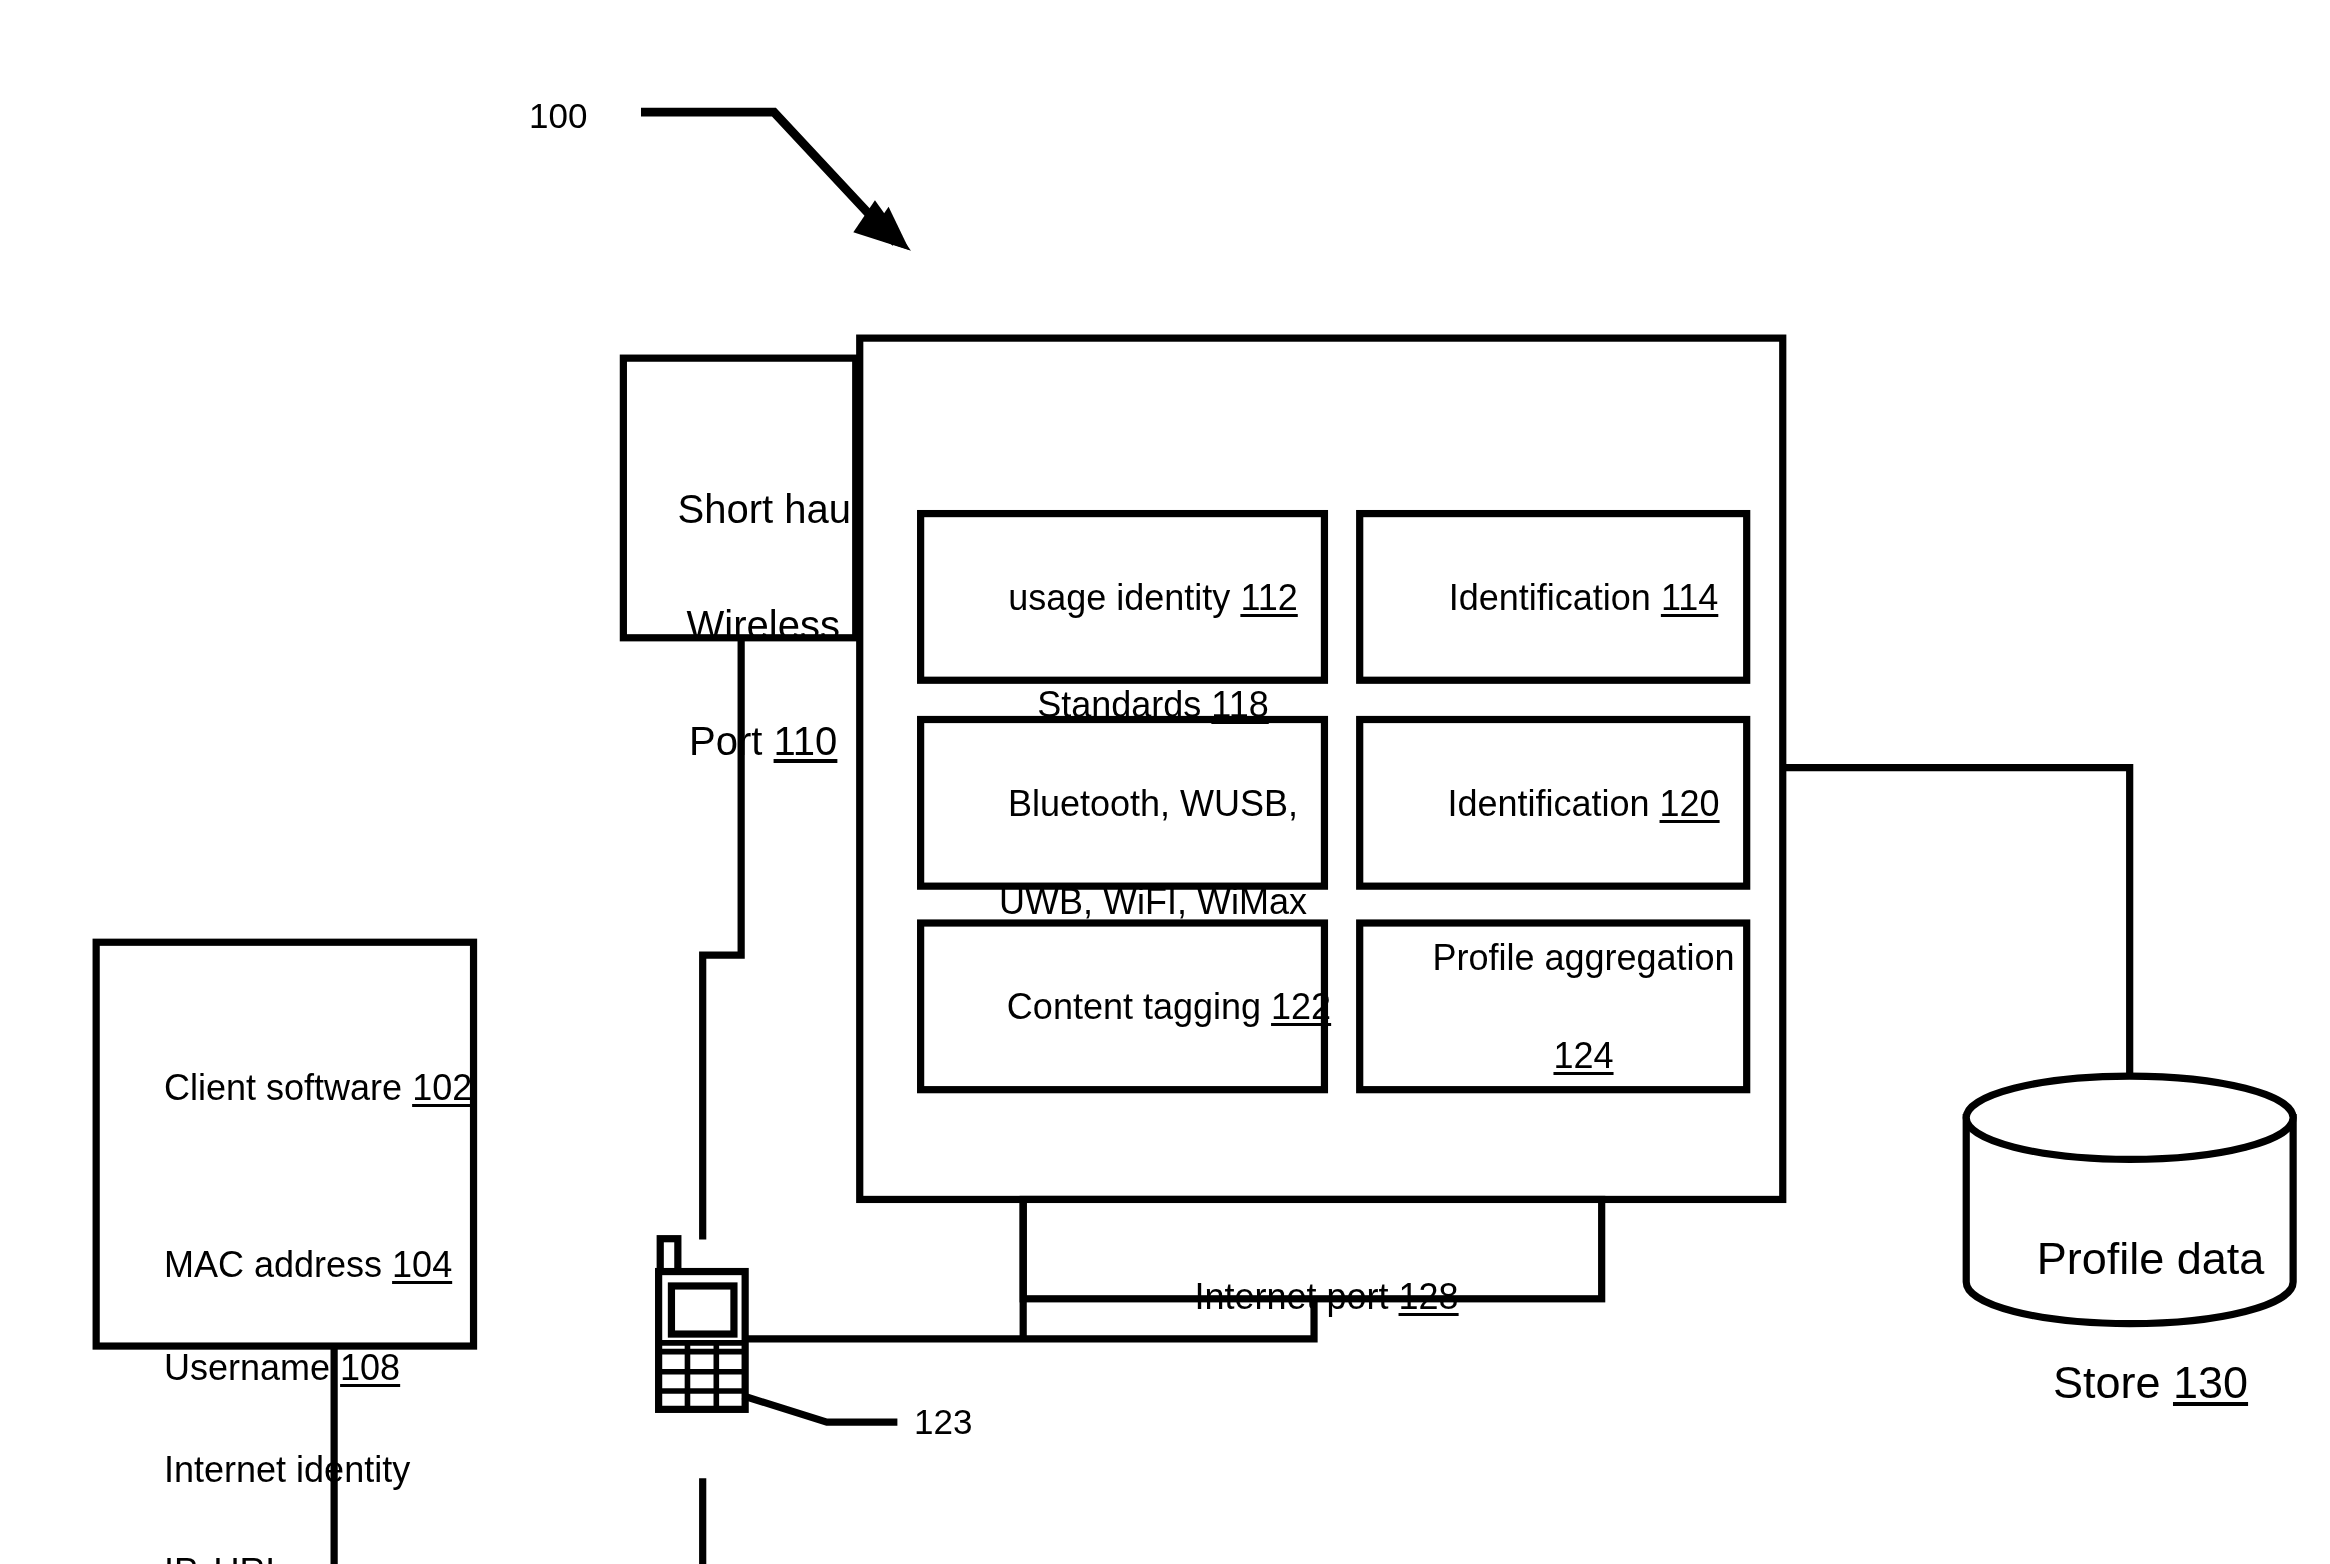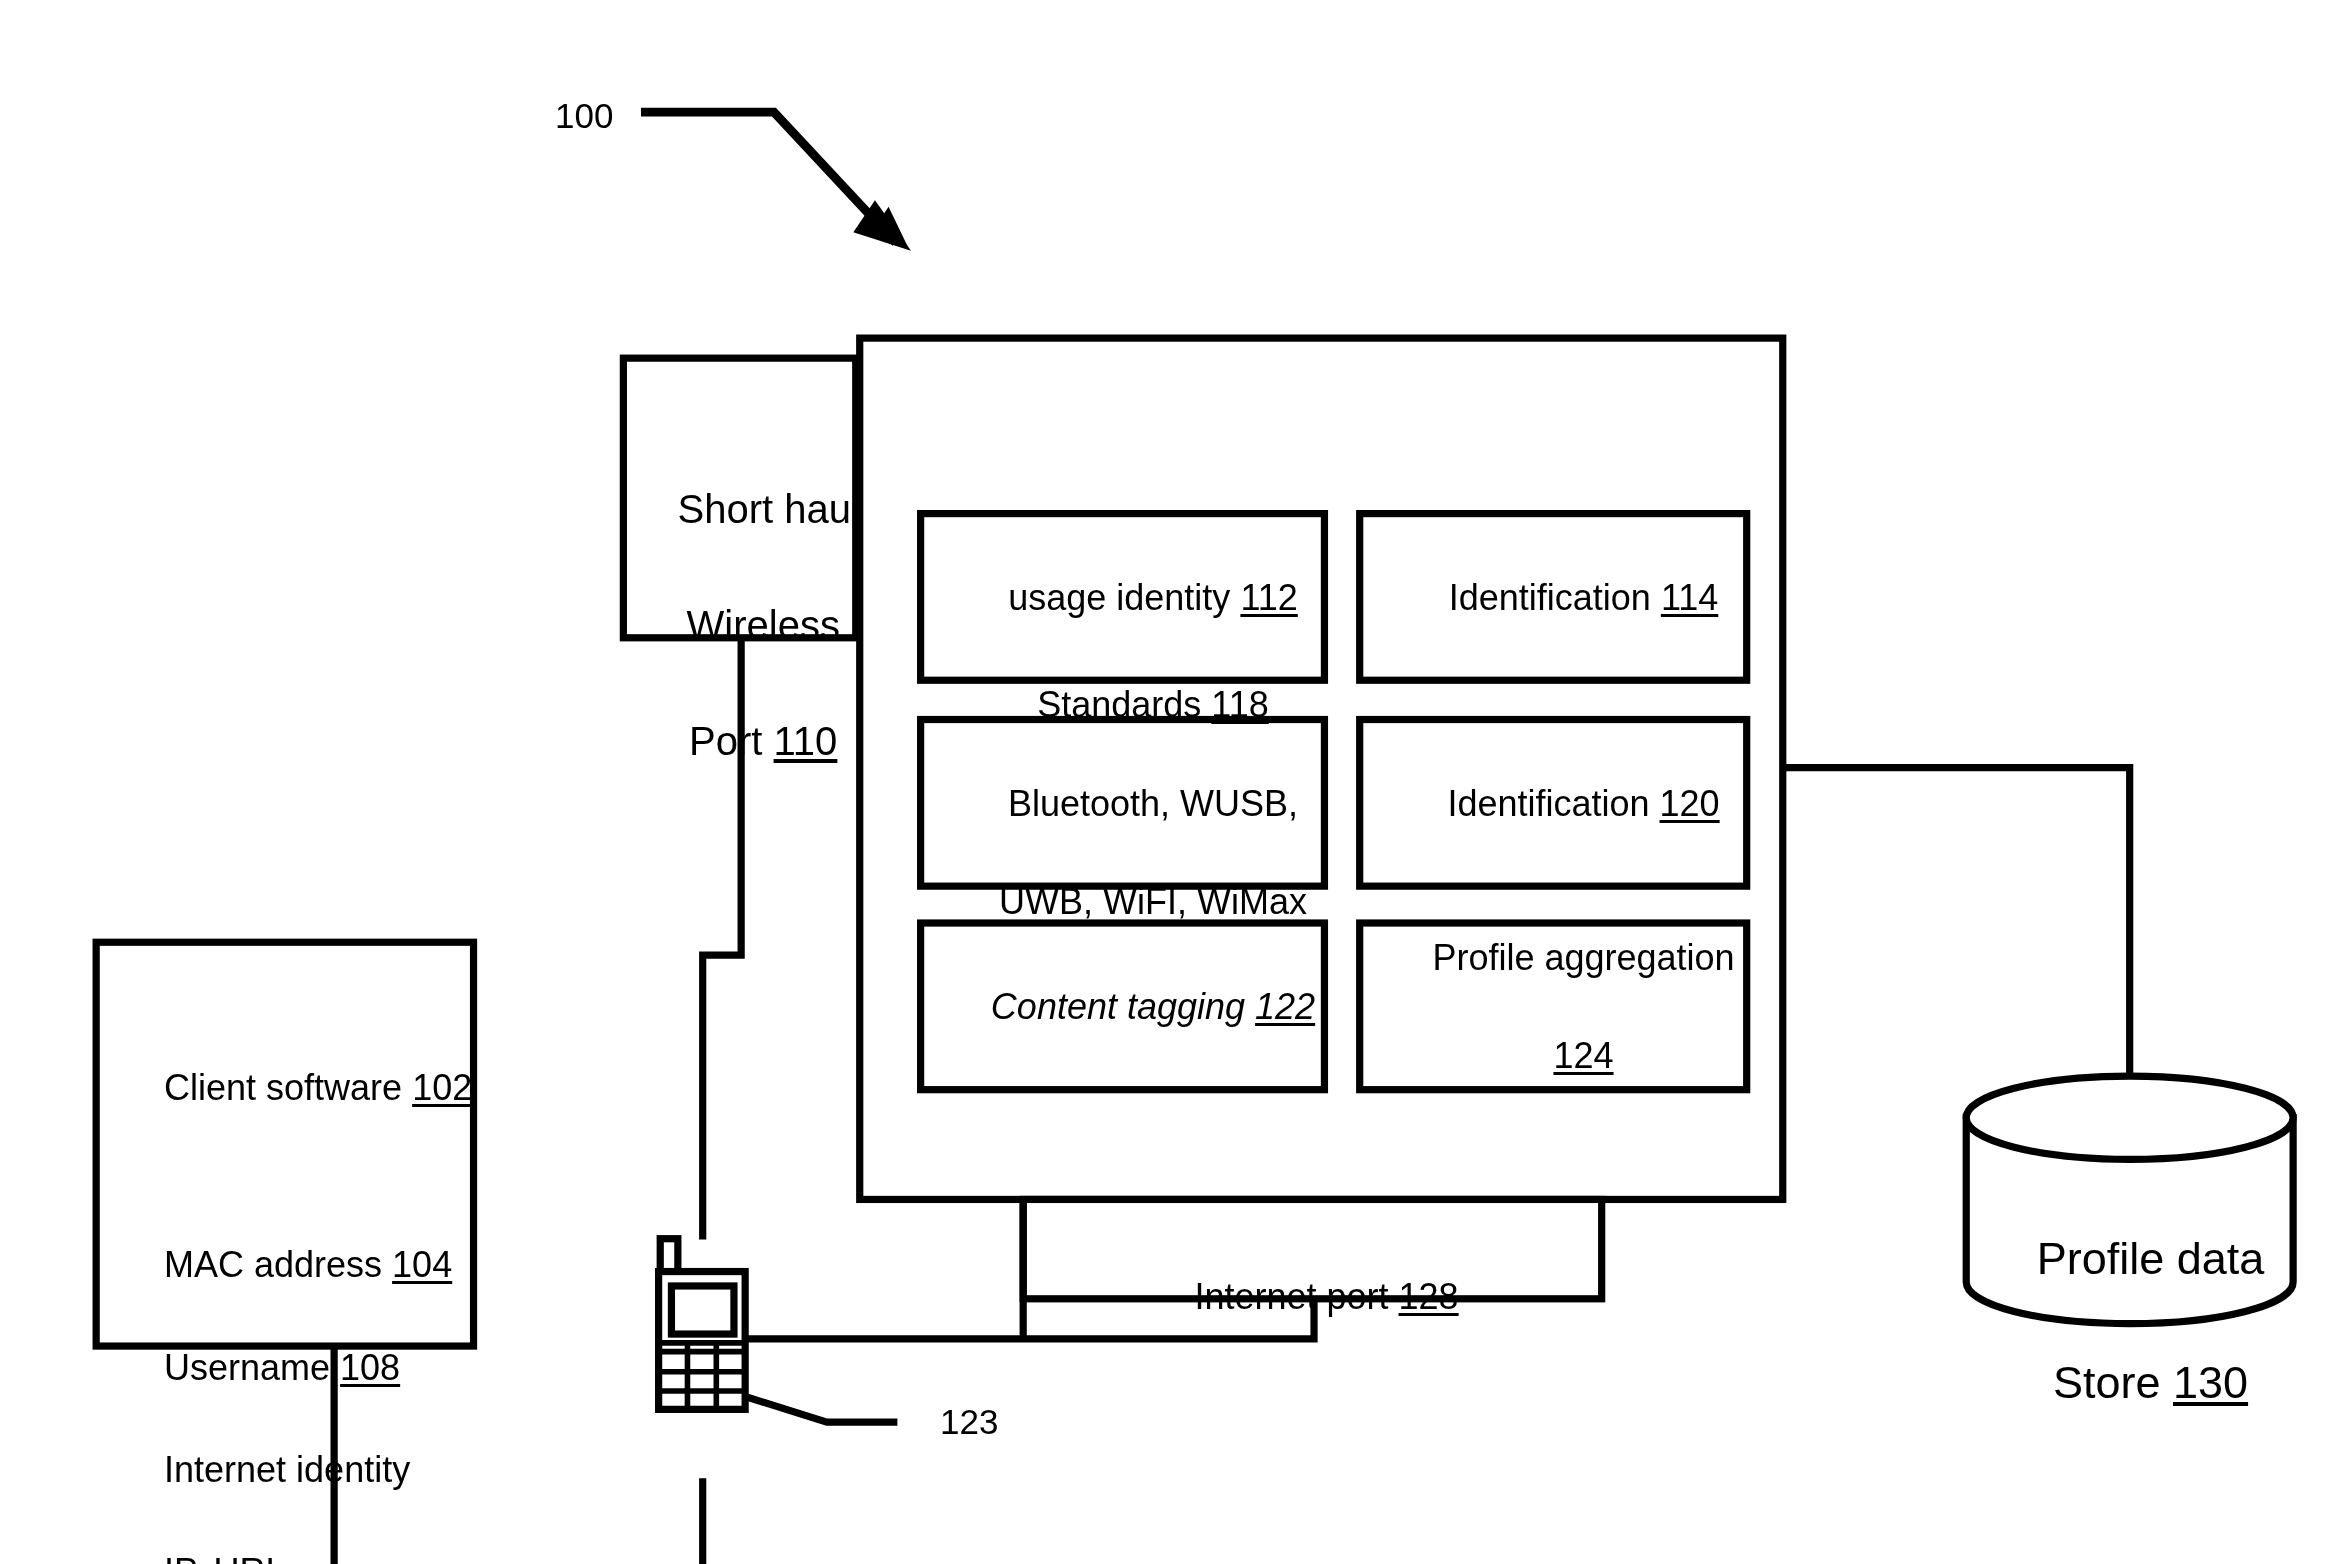--- a/index.html
+++ b/index.html
@@ -48,21 +48,21 @@
   .solidfill { fill: #000000; }
 
   
   .txt {
     position: absolute;
     color: #000000;
     font-family: "Liberation Sans", sans-serif;
     line-height: 1.18;
     white-space: pre;
   }
-  .t-ref  { font-size: 34px; margin-left: 26px; }
+  .t-ref  { font-size: 34px; }
   .u { text-decoration: underline; text-underline-offset: 4px; }
 
   .label-100 { left: 529px; top: 95px; font-size: 35px; }
   .label-202 { left: 914px; top: 1401px; font-size: 35px; }
 
   .shw-text {
     left: 633px; top: 422px; width: 216px;
     text-align: center; font-size: 40px; line-height: 1.45;
   }
   .client-text {
@@ -198,21 +198,21 @@
     </div>
   </div>
 
   <div class="inner-wrap" style="left:1360px; top:720px; width:387px; height:167px;">
     <div class="txt inner-text" style="position:relative;left:0;top:0;">
       <span>Identification </span><span class="u">120</span>
     </div>
   </div>
 
   <div class="inner-wrap" style="left:921px; top:923px; width:404px; height:167px;">
-    <div class="txt inner-text" style="position:relative;left:0;top:0;font-style:italic;">
+    <div class="txt inner-text" style="position:relative;left:16px;top:0;">
       <span>Content tagging </span><span class="u">122</span>
     </div>
   </div>
 
   <div class="inner-wrap" style="left:1360px; top:923px; width:387px; height:167px;">
     <div class="txt inner-text" style="position:relative;left:0;top:0;">
       <span>Profile aggregation</span><br>
       <span class="u">124</span>
     </div>
   </div>

